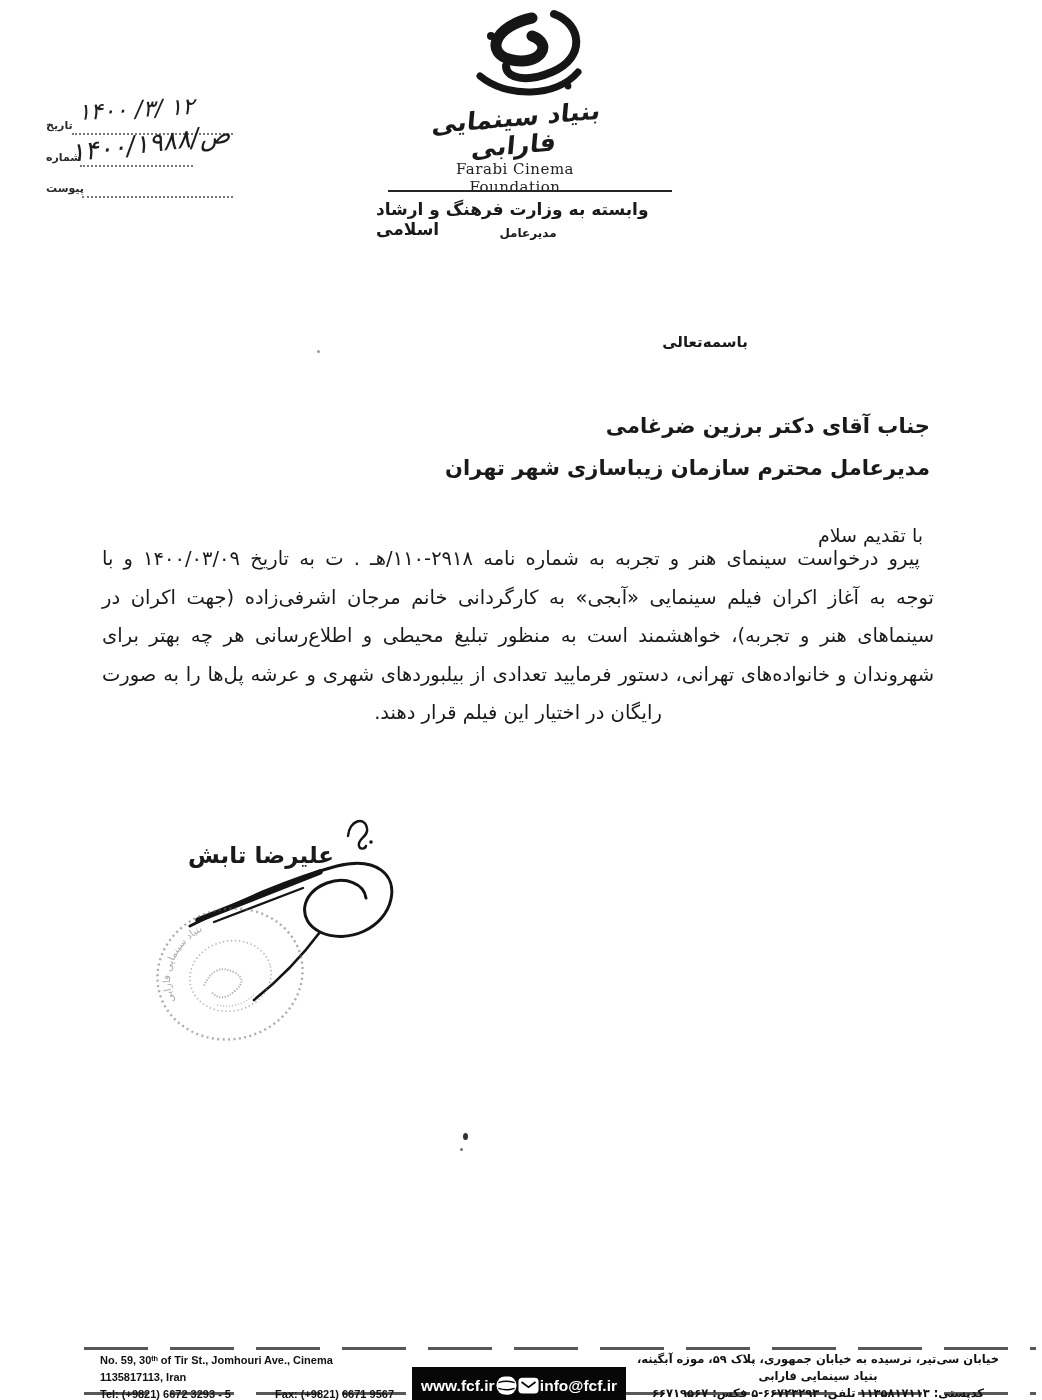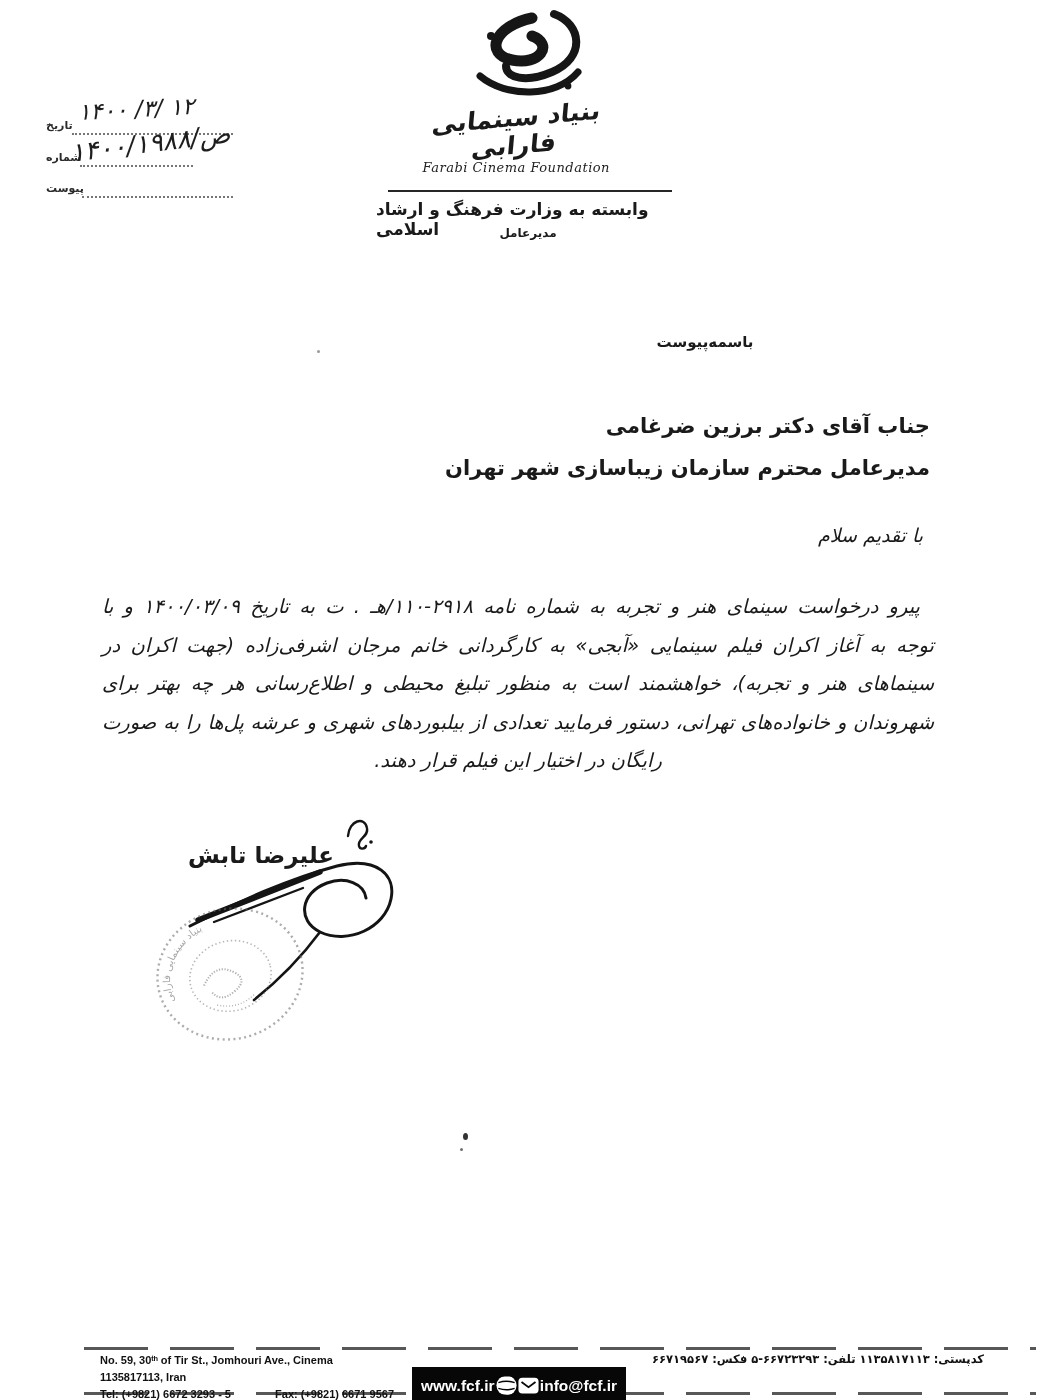--- a/index.html
+++ b/index.html
@@ -10,22 +10,22 @@
   }
   .abs{position:absolute;}
   
   .logo-svg{left:436px;top:6px;width:170px;height:100px;}
   .wordmark{
     left:420px;top:104px;width:190px;height:56px;text-align:center;
     font-size:25px;font-weight:bold;transform:skewX(-10deg) rotate(-5deg);
     line-height:28px;direction:rtl;
   }
   .org-en{
-    left:420px;top:160px;width:190px;text-align:right;
-    font-family:"DejaVu Serif",serif;font-style:italic;font-size:13px;
+    left:420px;top:160px;width:190px;text-align:center;
+    font-family:"DejaVu Serif",serif;font-size:15px;
     letter-spacing:0.5px;color:#222;
   }
   .lh-rule{left:388px;top:190px;width:284px;height:0;border-top:2.5px solid #262626;}
   .affiliation{
     left:376px;top:199px;width:308px;text-align:left;direction:rtl;
     font-size:17px;font-weight:bold;
   }
   .role{
     left:468px;top:226px;width:120px;text-align:center;direction:rtl;
     font-size:12px;font-weight:bold;
@@ -41,22 +41,22 @@
   .hand-num{left:70px;top:128px;font-size:26px;letter-spacing:1px;transform:rotate(-7deg);}
   
   .besmele{
     left:640px;top:333px;width:130px;text-align:center;direction:rtl;
     font-size:15px;font-weight:bold;
   }
   .recipient{
     right:112px;top:405px;direction:rtl;text-align:right;
     font-size:21px;font-weight:bold;line-height:42px;
   }
-  .greeting{right:119px;top:524px;direction:rtl;font-size:19px;font-style:italic;}
-  .body-block{left:102px;top:588px;width:832px;direction:rtl;font-style:italic;}
+  .greeting{right:119px;top:524px;direction:rtl;font-size:19px;}
+  .body-block{left:102px;top:540px;width:832px;direction:rtl;}
   .bl{
     font-size:19.5px;line-height:38.5px;direction:rtl;
     white-space:normal;
   }
   .bl.just{text-align:justify;text-align-last:justify;}
   .bl.right{text-align:center;}
   .ind{text-indent:14px;}
   
   .sig-name{left:188px;top:842px;font-size:23px;font-weight:bold;direction:rtl;}
   .sig-svg{left:140px;top:796px;width:370px;height:220px;}
@@ -104,21 +104,21 @@
   <div class="abs dots" style="left:72px;top:133px;width:161px;"></div>
   <div class="abs hand hand-date">۱۴۰۰ /۳/ ۱۲</div>
 
   <div class="abs meta-label" style="left:46px;top:151px;">شماره</div>
   <div class="abs dots" style="left:80px;top:165px;width:113px;"></div>
   <div class="abs hand hand-num">۱۴۰۰/ص/۱۹۸۸</div>
 
   <div class="abs meta-label" style="left:46px;top:182px;">پیوست</div>
   <div class="abs dots" style="left:82px;top:196px;width:151px;"></div>
 
-  <div class="abs besmele">باسمه‌پیوست</div>
+  <div class="abs besmele">باسمه‌تعالی</div>
 
   <div class="abs recipient">
     <div>جناب آقای دکتر برزین ضرغامی</div>
     <div>مدیرعامل محترم سازمان زیباسازی شهر تهران</div>
   </div>
 
   <div class="abs greeting">با تقدیم سلام</div>
 
   <div class="abs body-block">
     <div class="bl just ind">پیرو درخواست سینمای هنر و تجربه به شماره نامه ۲۹۱۸-۱۱۰/هـ . ت به تاریخ ۱۴۰۰/۰۳/۰۹ و با</div>
@@ -178,16 +178,17 @@
       <path d="M3.5 9 a 14 6 0 0 1 17 0 M3.5 15 a 14 6 0 0 0 17 0 M12 1.5 a 15 10.5 0 0 0 0 21 M12 1.5 a 15 10.5 0 0 1 0 21" stroke="#070707" stroke-width="1.6" fill="none"></path>
     </svg>
     <svg class="ic" width="21" height="17" viewBox="0 0 24 19">
       <rect x="0.5" y="0.5" width="23" height="18" rx="4.5" fill="#ffffff"></rect>
       <path d="M4 5.5 l 8 6 8 -6" stroke="#070707" stroke-width="2" fill="none"></path>
     </svg>
     <span>info@fcf.ir</span>
   </div>
 
   <div class="abs f-fa">
+    <div>خیابان سی‌تیر، نرسیده به خیابان جمهوری، پلاک ۵۹، موزه آبگینه، بنیاد سینمایی فارابی</div>
     <div>کدپستی: ۱۱۳۵۸۱۷۱۱۳    تلفن: ۶۶۷۲۳۲۹۳-۵    فکس: ۶۶۷۱۹۵۶۷</div>
   </div>
 
 </div>
 
 </body></html>

